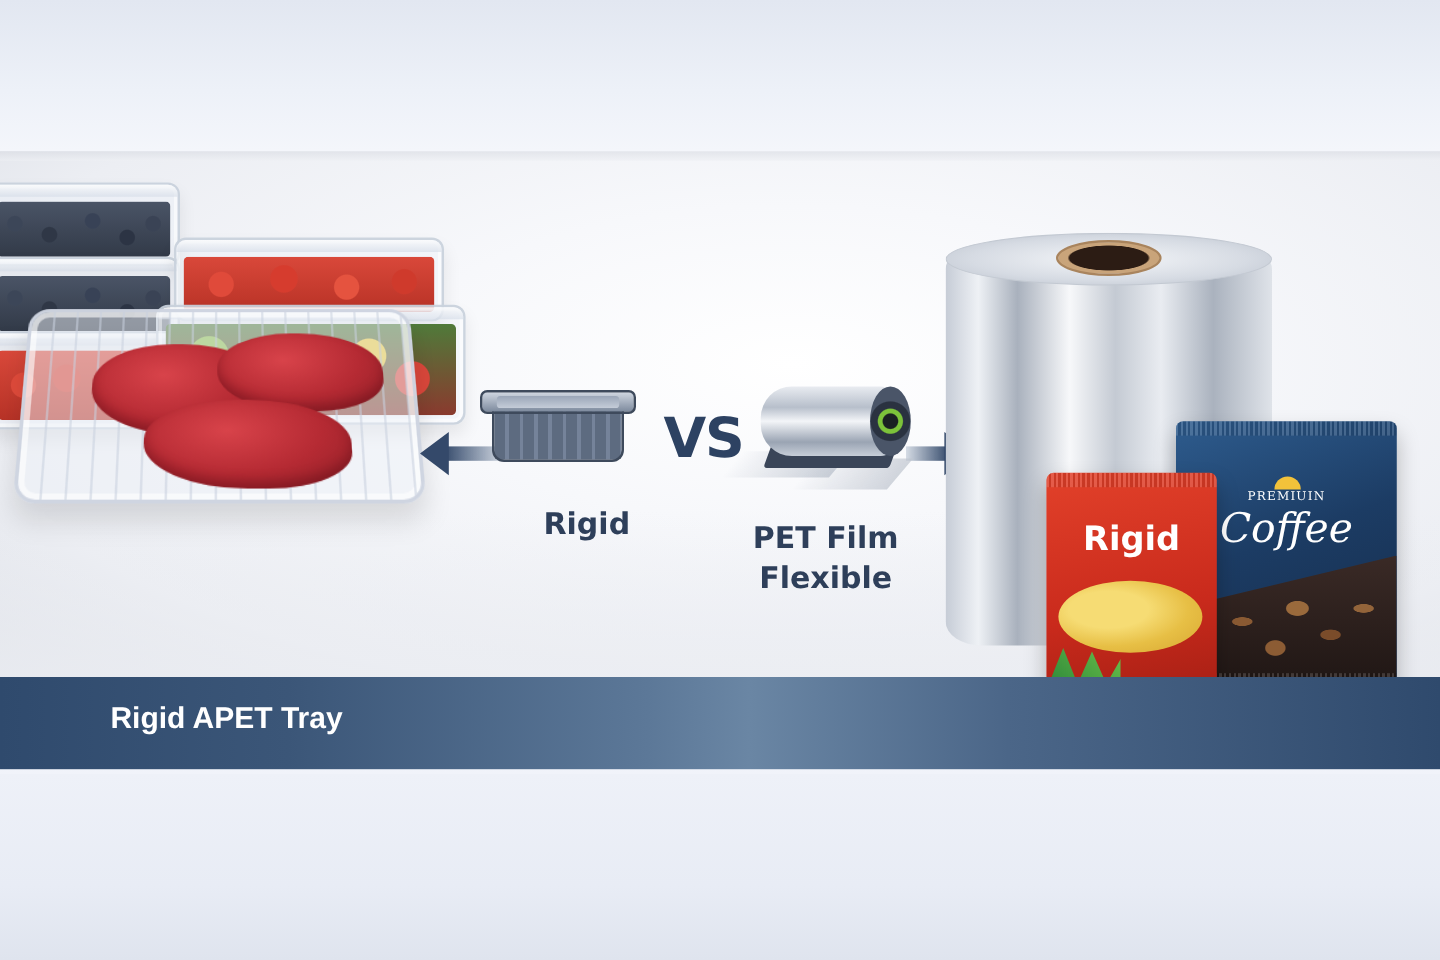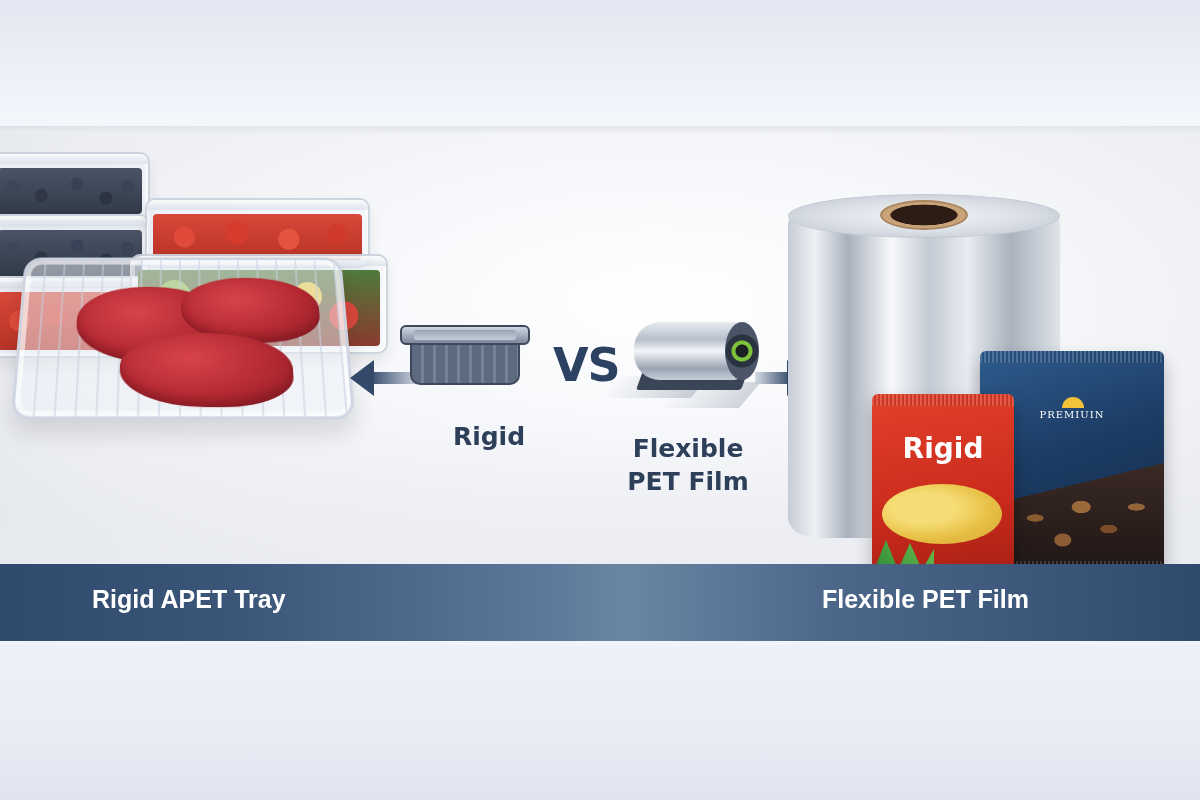--- a/index.html
+++ b/index.html
@@ -209,43 +209,43 @@
   <div class="sheet2"></div>
   <div class="base"></div>
   <div class="body"></div>
   <div class="end"></div>
 </div>
 
 <div class="mid-label left">
   <div>Rigid</div>
 </div>
 <div class="mid-label right">
+  <div>PET Film</div>
   <div>Flexible</div>
-  <div>PET Film</div>
 </div>
 
 <div class="big-roll">
   <div class="cyl"></div>
   <div class="top"></div>
   <div class="core"></div>
 </div>
 
 <div class="pouch coffee">
   <div class="seal top"></div>
   <div class="sun"></div>
   <div class="premium">PREMIUIN</div>
+  <div class="brand">Coffee</div>
   <div class="beans"></div>
   <div class="seal bottom"></div>
 </div>
 <div class="pouch snack">
   <div class="seal top"></div>
   <div class="brand">Rigid</div>
   <div class="chips"></div>
   <div class="leaf"></div>
   <div class="seal bottom"></div>
 </div>
 
 <div class="banner">
   <div class="lbl left">Rigid APET Tray</div>
-  <div class="lbl right">Flexible PET Film</div>
 </div>
 
 <div class="bottom-band"></div>
 
 </body></html>

